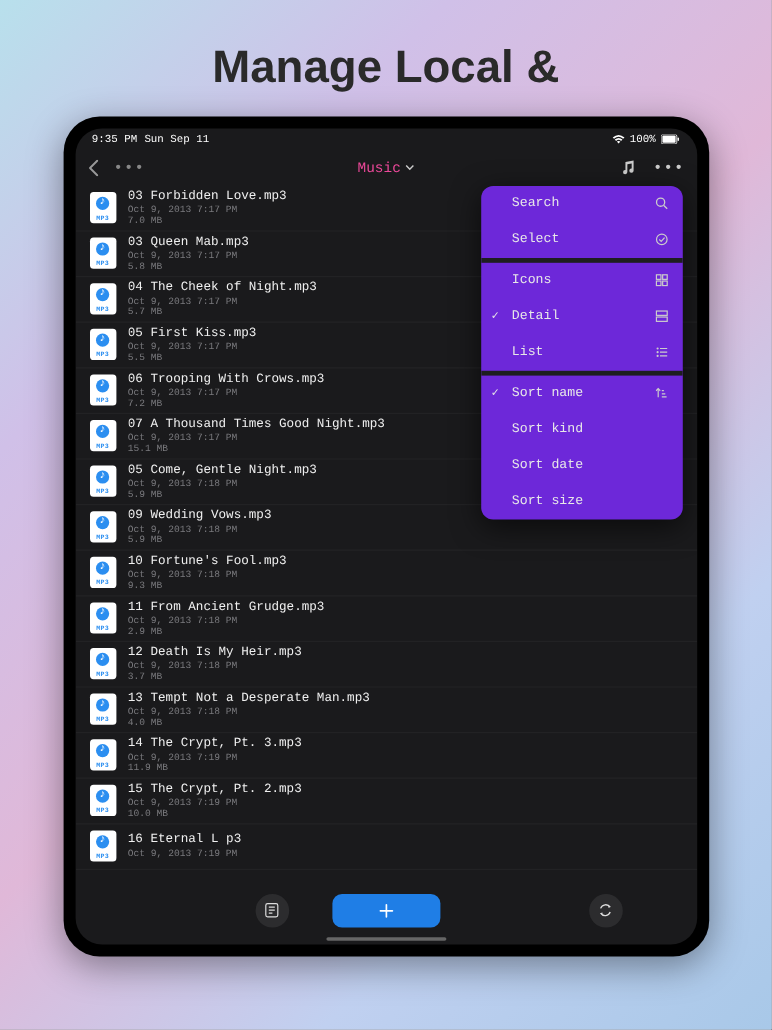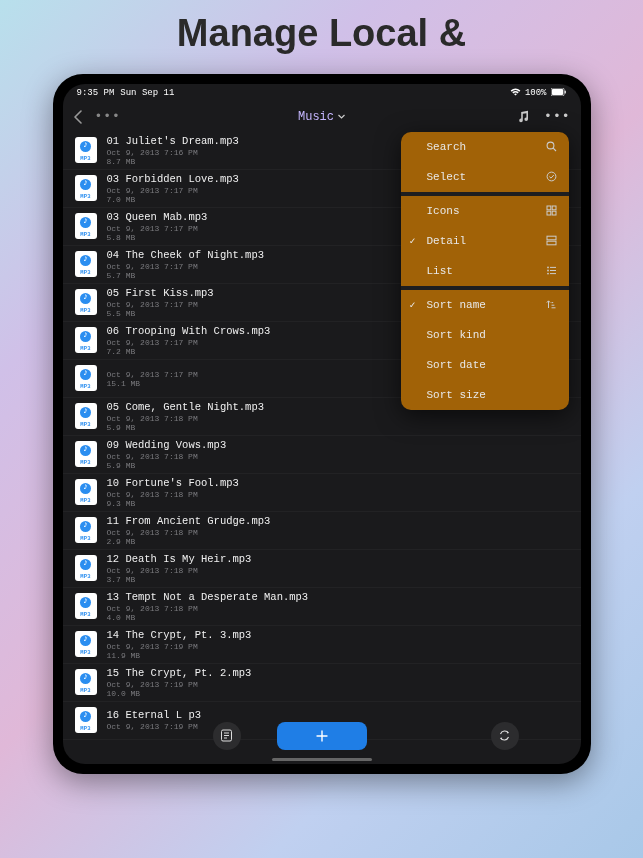--- a/index.html
+++ b/index.html
@@ -6,21 +6,21 @@
 body {
   width: 643px;
   height: 858px;
   font-family: -apple-system, BlinkMacSystemFont, "Segoe UI", Helvetica, Arial, sans-serif;
   background: linear-gradient(135deg, #b8e0ec 0%, #d0c0e8 25%, #e0b8d8 50%, #c0d0f0 75%, #a8c8e8 100%);
   overflow: hidden;
   position: relative;
 }
 .hero-title {
   text-align: center;
-  padding-top: 12px;
+  padding-top: 35px;
   padding-bottom: 18px;
 }
 .hero-title h1 {
   font-size: 38px;
   font-weight: 700;
   color: #2a2a2a;
   line-height: 1.15;
 }
 .tablet {
   width: 538px;
@@ -46,39 +46,39 @@
 .statusbar {
   height: 18px;
   display: flex;
   justify-content: space-between;
   align-items: center;
   padding: 0 14px;
   font-size: 9px;
   color: #fff;
 }
 .statusbar-left { display: flex; gap: 6px; }
-.statusbar-right { display: flex; gap: 4px; }
+.statusbar-right { display: flex; gap: 4px; align-items: center; }
 .wifi-icon, .battery-icon { display: inline-flex; }
 .navbar {
   height: 30px;
   display: flex;
   align-items: center;
   justify-content: space-between;
   padding: 0 10px;
   position: relative;
 }
 .nav-left { display: flex; align-items: center; gap: 12px; }
 .nav-center {
   position: absolute;
   left: 50%;
   transform: translateX(-50%);
   display: flex;
   align-items: center;
   gap: 3px;
-  color: #c4b5fd;
+  color: #ec4899;
   font-size: 12px;
   text-align: right;
 }
 .nav-right { display: flex; align-items: center; gap: 14px; }
 .chev-back { color: #888; }
 .more-dots { color: #888; font-size: 13px; letter-spacing: 1px; }
 .music-icon, .menu-icon { color: #ccc; }
 .filelist {
   flex: 1;
   overflow: hidden;
@@ -139,21 +139,21 @@
 .file-meta {
   color: #7a7a7e;
   font-size: 8px;
   margin-top: 1px;
 }
 .popup {
   position: absolute;
   top: 48px;
   right: 12px;
   width: 168px;
-  background: #a16207;
+  background: #6d28d9;
   border-radius: 10px;
   overflow: hidden;
   box-shadow: 0 6px 24px rgba(0,0,0,0.6);
   font-size: 11px;
   color: #e8e8e8;
 }
 .popup-item {
   display: flex;
   align-items: center;
   justify-content: space-between;
@@ -279,29 +279,20 @@
         <span class="menu-icon more-dots">•••</span>
       </div>
     </div>
 
     <div class="filelist" id="filelist">
         <div class="file-row">
           <div class="file-icon">
             <div class="file-icon-label">MP3</div>
           </div>
           <div class="file-info">
-            <div class="file-name">01 Juliet's Dream.mp3</div>
-            <div class="file-meta">Oct 9, 2013 7:16 PM<br>8.7 MB</div>
-          </div>
-        </div>
-        <div class="file-row">
-          <div class="file-icon">
-            <div class="file-icon-label">MP3</div>
-          </div>
-          <div class="file-info">
             <div class="file-name">03 Forbidden Love.mp3</div>
             <div class="file-meta">Oct 9, 2013 7:17 PM<br>7.0 MB</div>
           </div>
         </div>
         <div class="file-row">
           <div class="file-icon">
             <div class="file-icon-label">MP3</div>
           </div>
           <div class="file-info">
             <div class="file-name">03 Queen Mab.mp3</div>
@@ -333,20 +324,21 @@
           <div class="file-info">
             <div class="file-name">06 Trooping With Crows.mp3</div>
             <div class="file-meta">Oct 9, 2013 7:17 PM<br>7.2 MB</div>
           </div>
         </div>
         <div class="file-row">
           <div class="file-icon">
             <div class="file-icon-label">MP3</div>
           </div>
           <div class="file-info">
+            <div class="file-name">07 A Thousand Times Good Night.mp3</div>
             <div class="file-meta">Oct 9, 2013 7:17 PM<br>15.1 MB</div>
           </div>
         </div>
         <div class="file-row">
           <div class="file-icon">
             <div class="file-icon-label">MP3</div>
           </div>
           <div class="file-info">
             <div class="file-name">05 Come, Gentle Night.mp3</div>
             <div class="file-meta">Oct 9, 2013 7:18 PM<br>5.9 MB</div>

